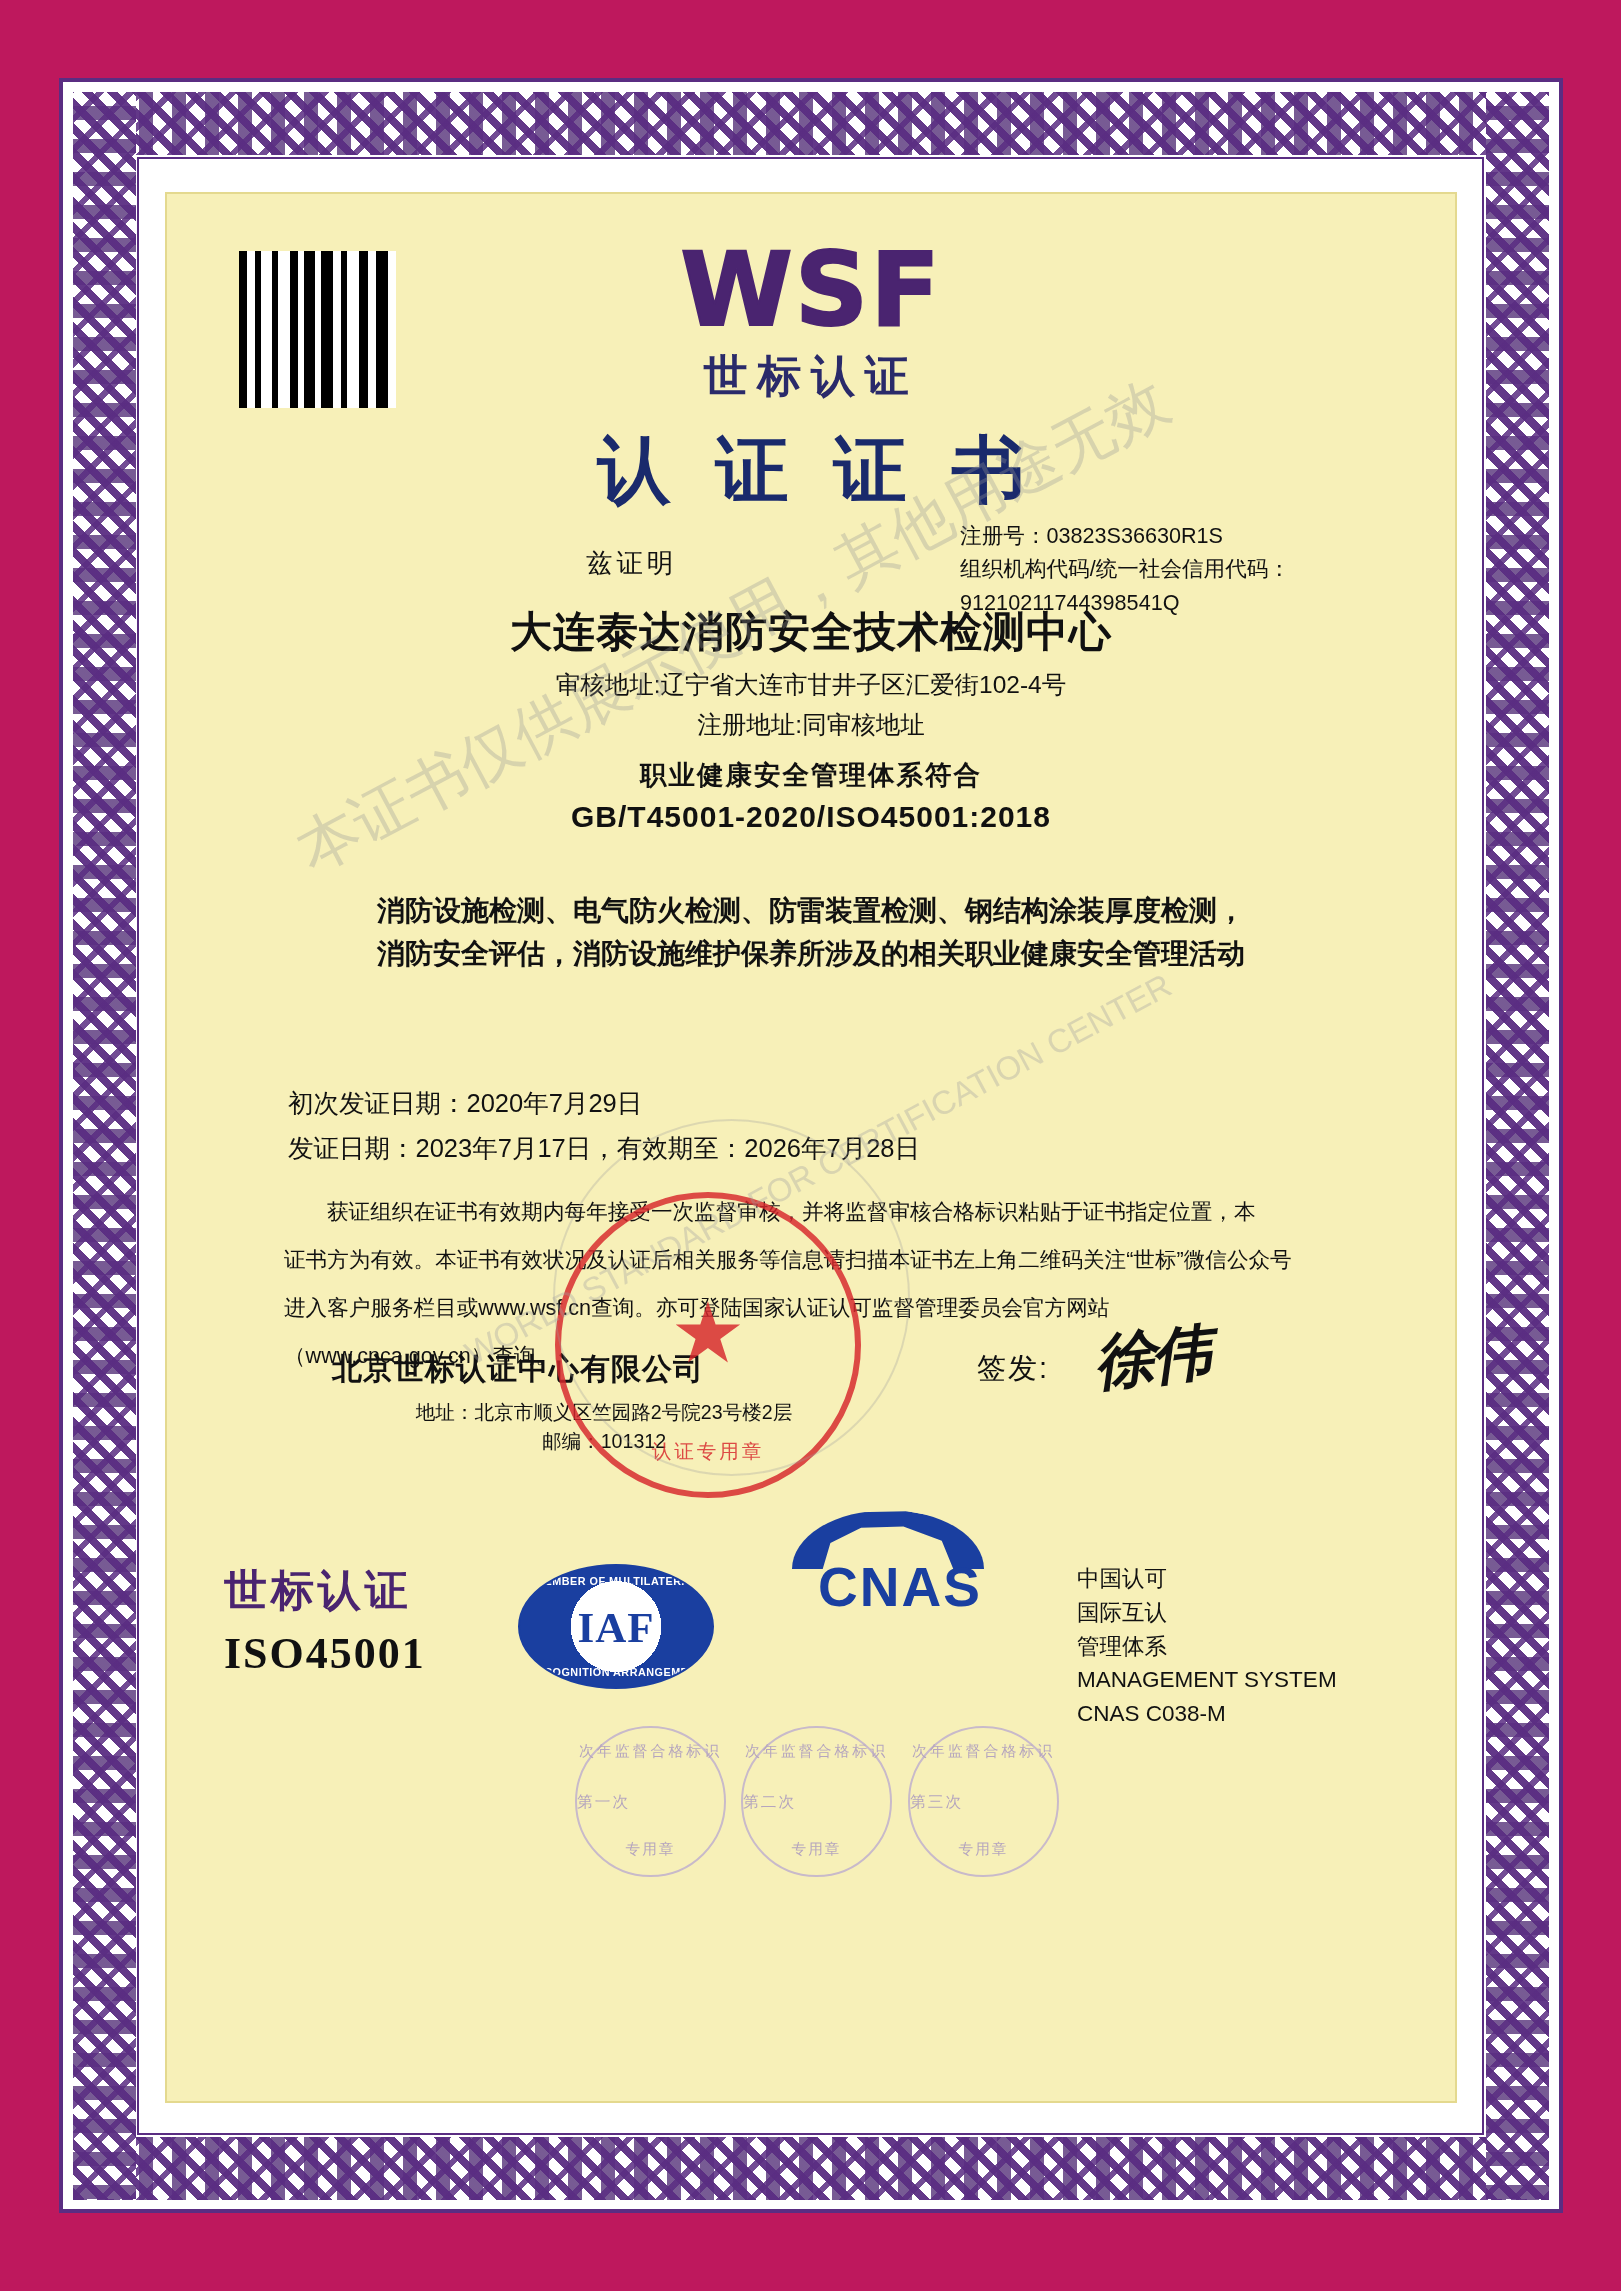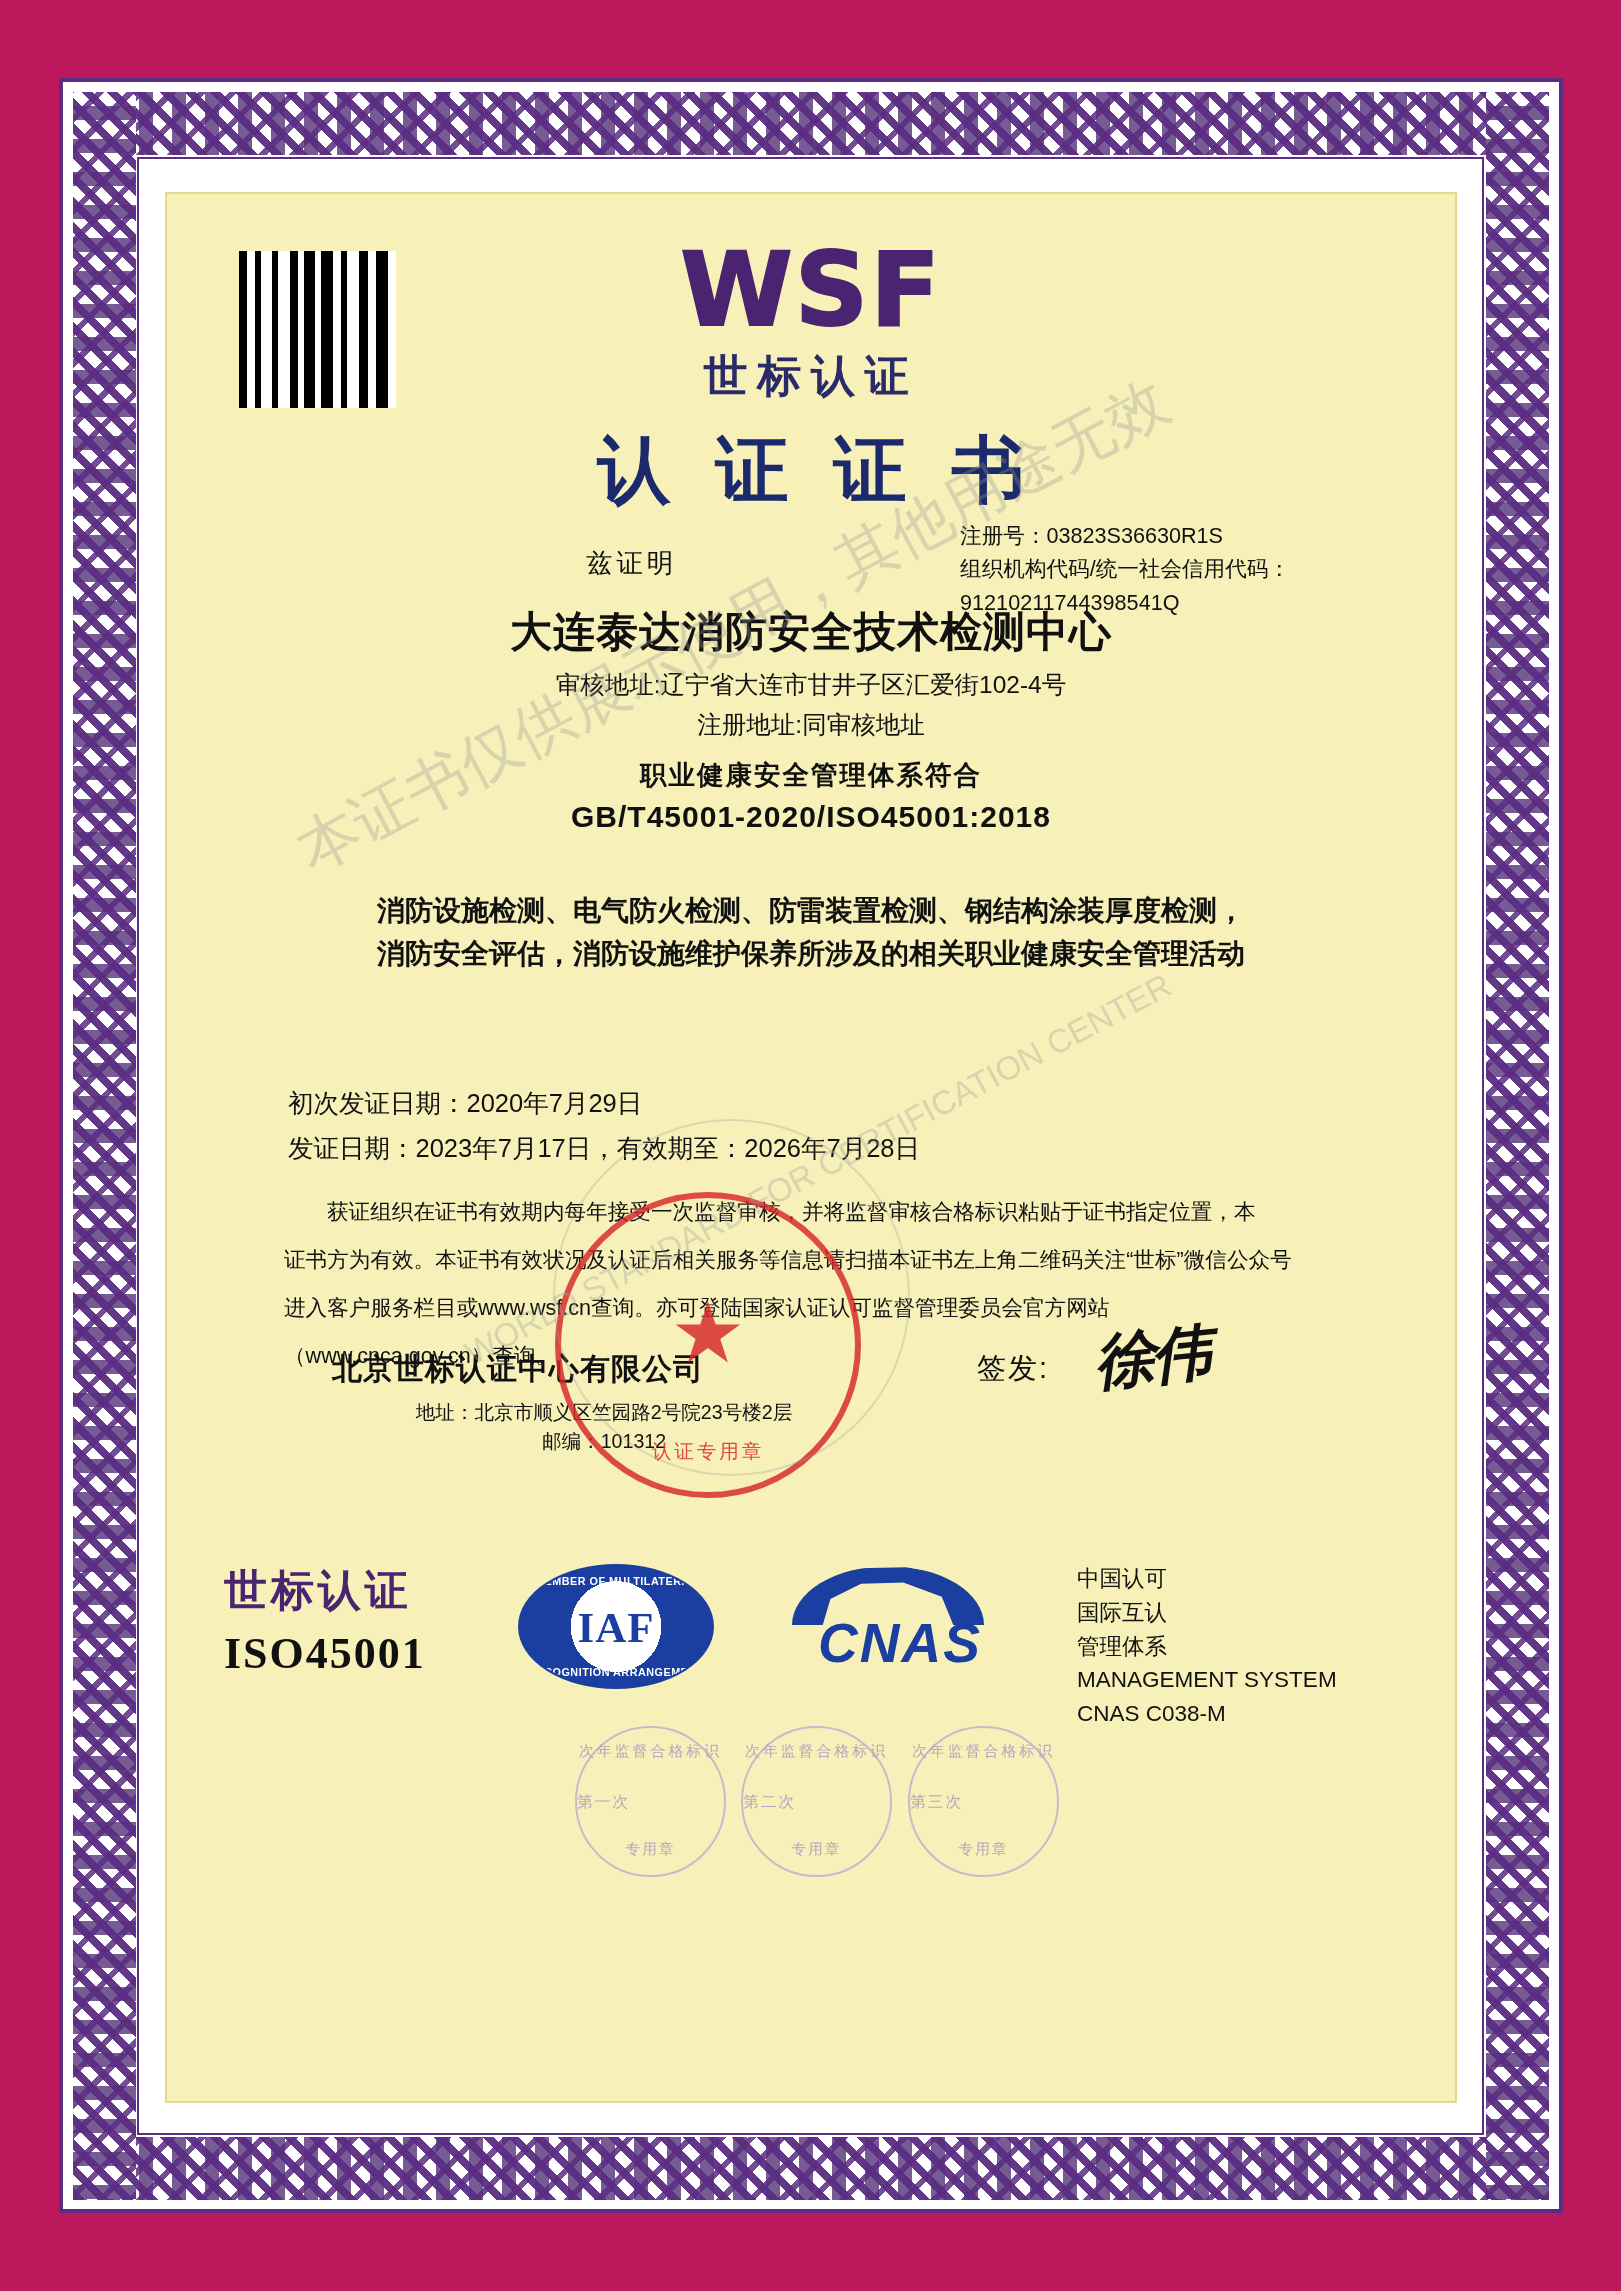--- a/index.html
+++ b/index.html
@@ -344,22 +344,22 @@
     text-align: center;
     font-family: "Liberation Serif", serif;
     font-size: 43px;
     font-weight: 700;
     color: #1a3fa0;
     letter-spacing: 1px;
   }
 
   .cnas-logo {
     position: absolute;
-    left: 588px; top: 1374px;
-    width: 294px; height: 122px; font-style: italic;
+    left: 588px; top: 1318px;
+    width: 294px; height: 122px;
   }
   .cnas-swoosh {
     position: absolute;
     left: 39px; top: 0;
     width: 192px; height: 59px;
     border-radius: 50% 50% 0 0 / 100% 100% 0 0;
     background: #1a3fa0;
     clip-path: polygon(0 100%, 0 52%, 12% 22%, 34% 4%, 60% 2%, 84% 16%, 100% 46%, 100% 100%, 84% 100%, 78% 52%, 58% 28%, 36% 30%, 20% 56%, 16% 100%);
   }
   .cnas-text {

